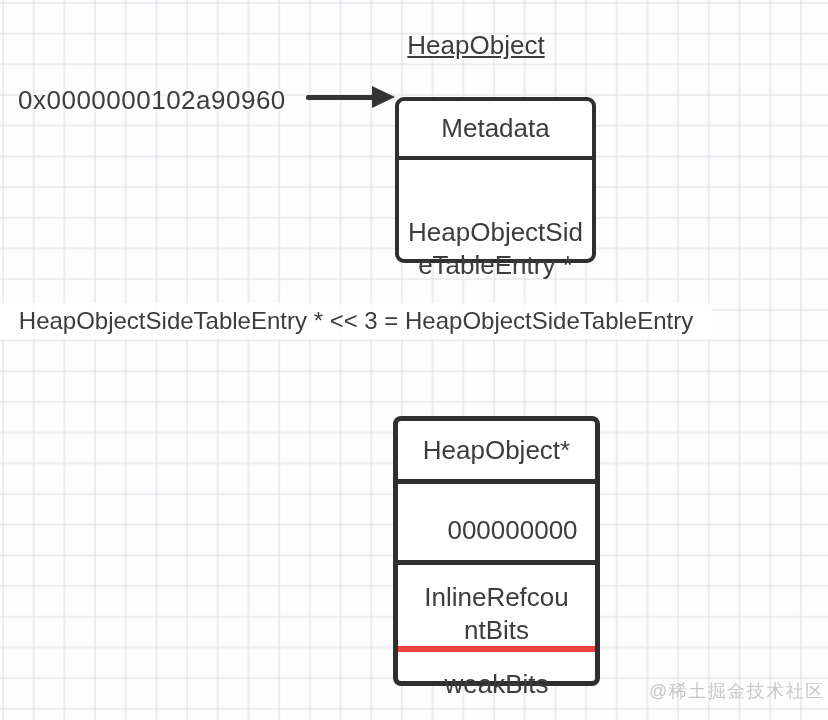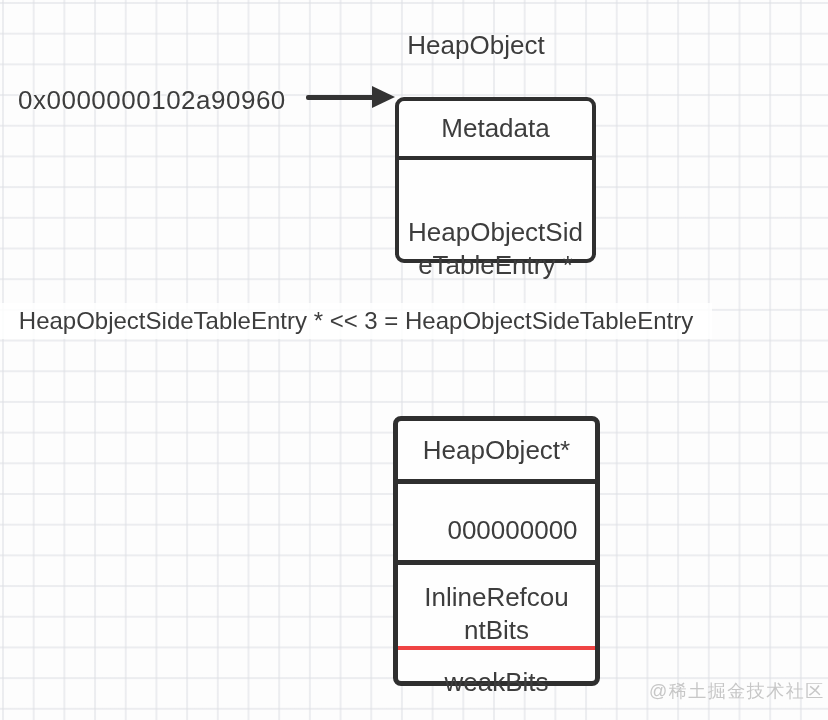--- a/index.html
+++ b/index.html
@@ -20,21 +20,21 @@
     background-position: 2px 2px;
     color: #3d3d3d;
   }
   .label-text {
     position: absolute;
     white-space: nowrap;
     font-size: 26px;
     color: #3d3d3d;
     text-shadow: 0 0 3px #ffffff, 0 0 3px #ffffff;
   }
-  .centered { transform: translateX(-50%); }
+  .centered { transform: translateX(-50%); text-decoration: underline; }
 
   
   .addr { left: 18px; top: 85px; letter-spacing: 0.5px; }
   .arrow-line {
     position: absolute;
     left: 306px; top: 95px;
     width: 70px; height: 5px;
     background: #333333;
     border-radius: 2px;
   }
@@ -75,21 +75,21 @@
     text-align: center;
     font-size: 26px;
     line-height: 1.25;
     color: #3d3d3d;
     white-space: pre-line;
   }
   .top-box .cell-0 { flex: 0 0 55px; border-bottom: 4px solid #2f2f2f; }
   .top-box .cell-1 { flex: 1 1 auto; margin-top: 40px; }
   .bottom-box .cell-0 { flex: 0 0 58px; border-bottom: 5px solid #2f2f2f; }
   .bottom-box .cell-1 { flex: 0 0 60px; border-bottom: 5px solid #2f2f2f; padding-left: 32px; }
-  .bottom-box .cell-2 { flex: 0 0 65px; border-bottom: 4px solid #ef4444; }
+  .bottom-box .cell-2 { flex: 0 0 65px; border-bottom: 6px solid #ef4444; }
   .bottom-box .cell-3 { flex: 1 1 auto; }
 
   
   .formula {
     position: absolute;
     left: 0; top: 303px;
     width: 712px;
     text-align: center;
     font-size: 24px;
     line-height: 36px;

